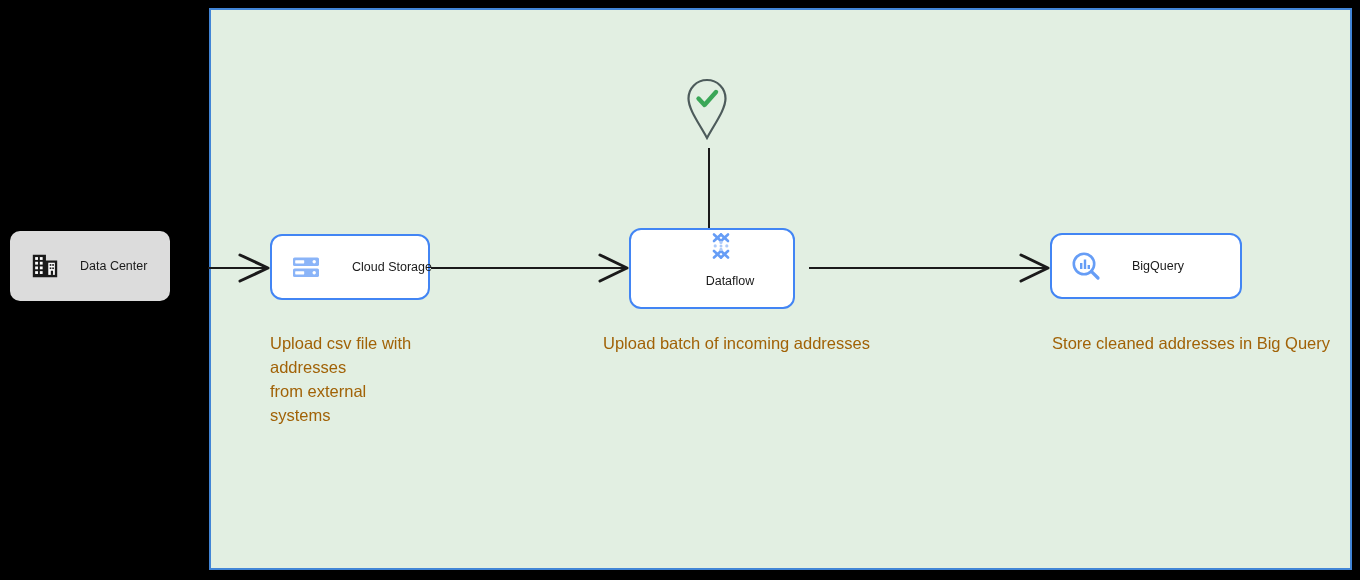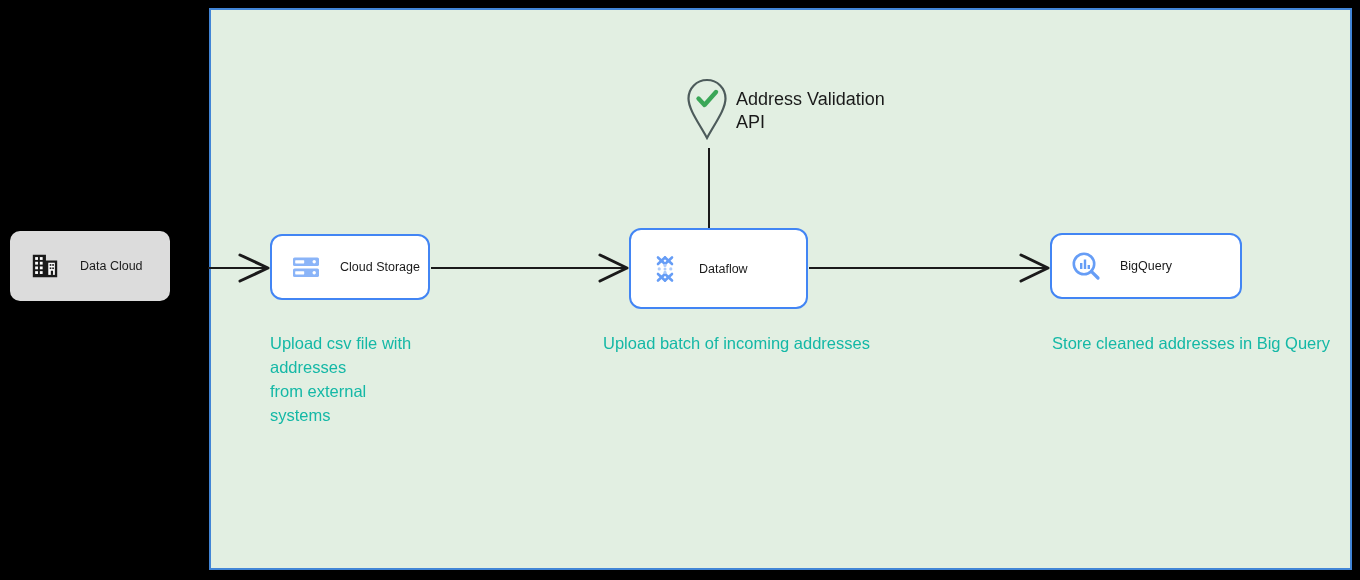--- a/index.html
+++ b/index.html
@@ -57,36 +57,37 @@
   
   .svc-node {
     position: absolute;
     background: #ffffff;
     border: 2px solid #4285f4;
     border-radius: 12px;
     display: flex;
     align-items: center;
     box-sizing: border-box;
     padding-left: 18px;
+    gap: 12px;
   }
   .svc-node .svc-icon {
     width: 32px;
     height: 32px;
     flex: 0 0 auto;
     display: block;
   }
   .svc-node .svc-label {
     margin-left: 18px;
     font-size: 12.5px;
     color: #1a1a1a;
     white-space: nowrap;
   }
 
   #node-cloud-storage { left: 270px; top: 234px; width: 160px; height: 66px; }
-  #node-dataflow      { left: 629px; top: 228px; width: 179px; height: 81px; }
+  #node-dataflow      { left: 629px; top: 228px; width: 166px; height: 81px; flex-direction: column; }
   #node-bigquery      { left: 1050px; top: 233px; width: 192px; height: 66px; }
 
   
   #node-address-api {
     position: absolute;
     left: 684px;
     top: 76px;
     display: flex;
     align-items: flex-start;
   }
@@ -103,21 +104,21 @@
     line-height: 23px;
     color: #1a1a1a;
     white-space: pre-line;
   }
 
   
   .caption {
     position: absolute;
     font-size: 16.5px;
     line-height: 24px;
-    color: #14b8a6;
+    color: #a16207;
     white-space: pre-line;
   }
   #caption-cloud-storage { left: 270px; top: 331px; width: 240px; text-align: left; }
   #caption-dataflow      { left: 569px; top: 331px; width: 335px; text-align: center; }
   #caption-bigquery      { left: 988px; top: 331px; width: 342px; text-align: right; }
 
   
   #connectors {
     position: absolute;
     left: 0;
@@ -169,21 +170,21 @@
       <rect x="19.5" y="12.5" width="7" height="13"></rect>
     </g>
     <g fill="#1a1a1a">
       <rect x="21" y="14" width="1.8" height="1.8"></rect>
       <rect x="23.7" y="14" width="1.8" height="1.8"></rect>
       <rect x="21" y="17.5" width="1.8" height="1.8"></rect>
       <rect x="23.7" y="17.5" width="1.8" height="1.8"></rect>
       <rect x="22.2" y="21" width="2.4" height="4.5"></rect>
     </g>
   </svg>
-  <span class="dc-label">Data Cloud</span>
+  <span class="dc-label">Data Center</span>
 </div>
 
 <div class="svc-node" id="node-cloud-storage">
   <svg class="svc-icon" viewBox="0 0 32 32">
     <rect x="3" y="6.5" width="26" height="8.5" rx="1.6" fill="#8ab4f8"></rect>
     <rect x="5.2" y="9.2" width="9" height="3.2" rx="0.6" fill="#ffffff"></rect>
     <circle cx="24.2" cy="10.8" r="1.7" fill="#ffffff"></circle>
     <rect x="3" y="17.5" width="26" height="8.5" rx="1.6" fill="#8ab4f8"></rect>
     <rect x="5.2" y="20.2" width="9" height="3.2" rx="0.6" fill="#ffffff"></rect>
     <circle cx="24.2" cy="21.8" r="1.7" fill="#ffffff"></circle>
@@ -225,22 +226,20 @@
     </g>
   </svg>
   <span class="svc-label">BigQuery</span>
 </div>
 
 <div id="node-address-api">
   <svg class="pin-icon" viewBox="0 0 46 70">
     <path d="M23 4 C12.5 4 4.5 12.2 4.5 22.6 C4.5 33.6 15.5 48 23 62 C30.5 48 41.5 33.6 41.5 22.6 C41.5 12.2 33.5 4 23 4 Z" fill="none" stroke="#4d5b5b" stroke-width="2.2"></path>
     <polyline points="14.5,22.5 20.5,29 32,16" fill="none" stroke="#3aa757" stroke-width="4.4" stroke-linecap="round" stroke-linejoin="round"></polyline>
   </svg>
-  <span class="api-label">Address Validation
-API</span>
 </div>
 
 <div class="caption" id="caption-cloud-storage">Upload csv file with
 addresses
 from external
 systems</div>
 <div class="caption" id="caption-dataflow">Upload batch of incoming addresses</div>
 <div class="caption" id="caption-bigquery">Store cleaned addresses in Big Query</div>
 
 </body></html>

